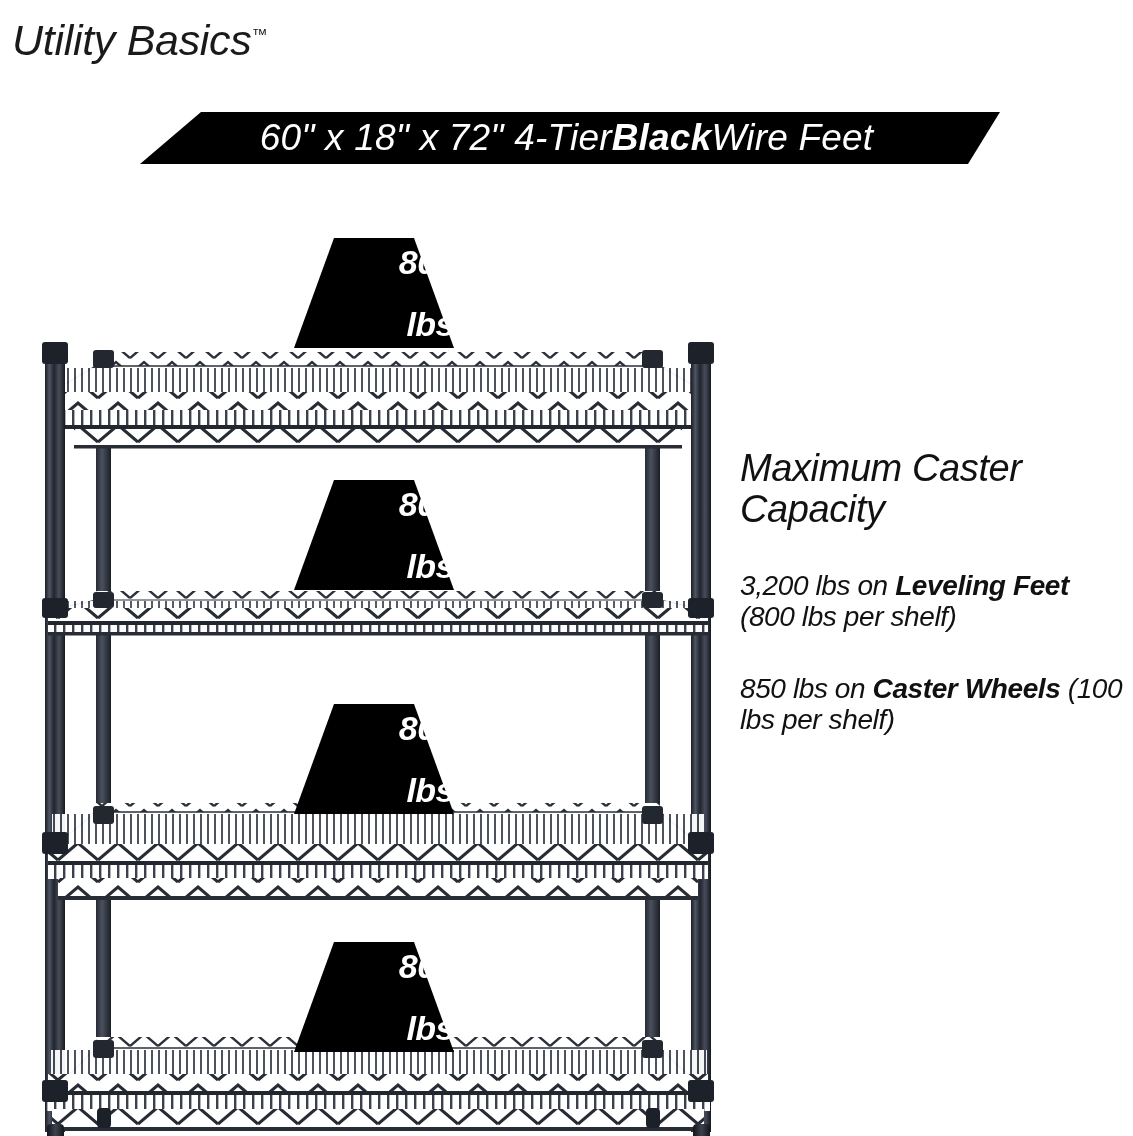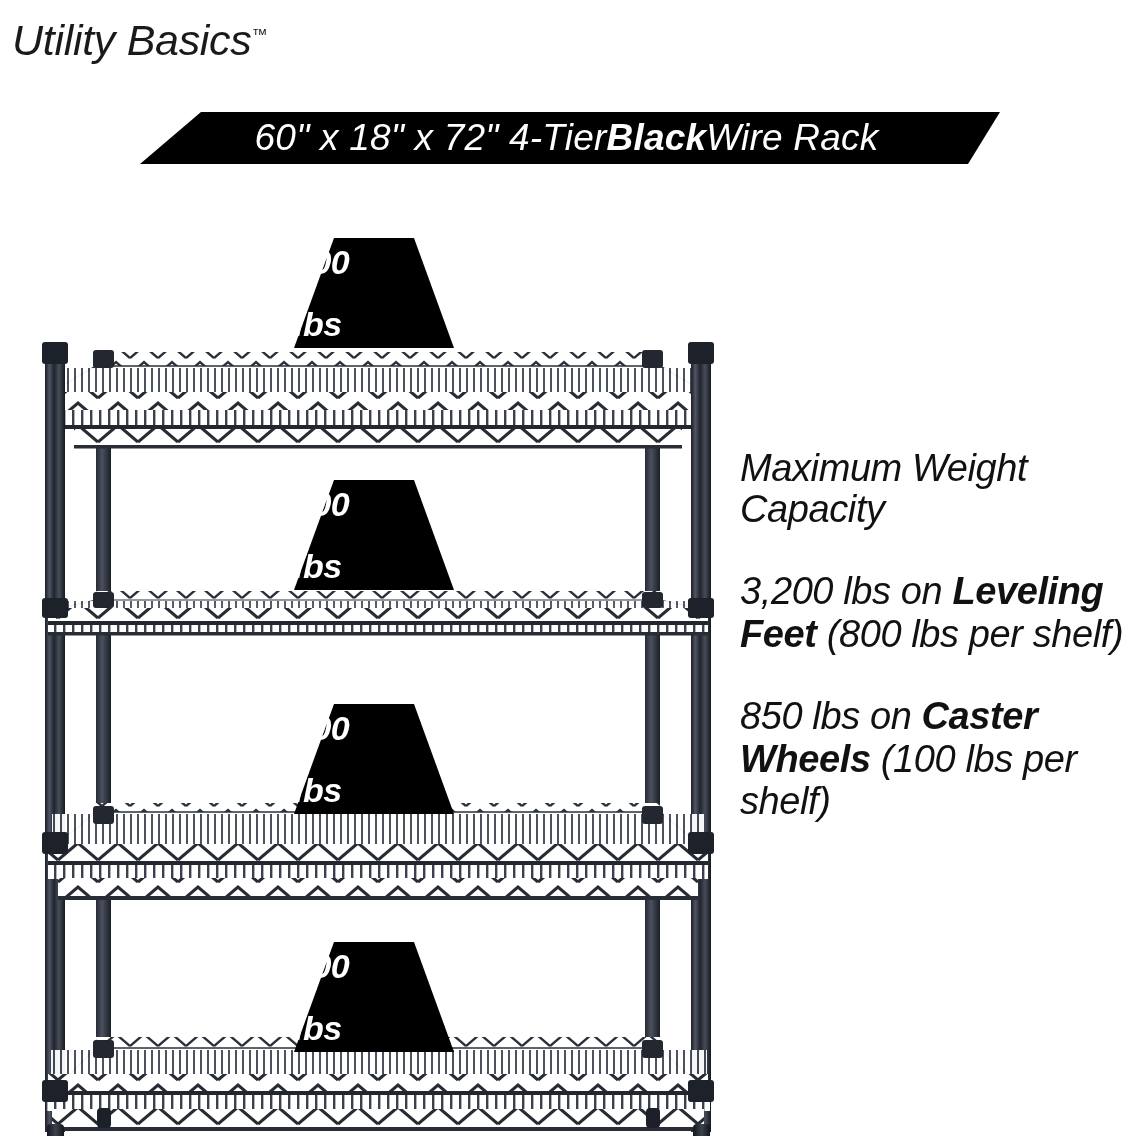--- a/index.html
+++ b/index.html
@@ -34,56 +34,56 @@
   .banner-text b{font-weight:700;text-align:right;}
 
   
   .rack{position:absolute;left:18px;top:300px;width:720px;height:836px;}
 
   
   .badge{position:absolute;}
   .badge svg{position:absolute;left:0;top:0;}
   .badge .badge-lines{
     position:absolute;left:0;top:0;width:100%;height:100%;
-    display:flex;flex-direction:column;align-items:flex-start;justify-content:center;
+    display:flex;flex-direction:column;align-items:flex-end;justify-content:center;
     color:#ffffff;font-weight:700;line-height:1.0;
     pointer-events:none;
   }
   .badge .n{font-size:34px;letter-spacing:-0.5px;}
   .badge .u{font-size:34px;letter-spacing:-0.5px;margin-top:28px;}
 
   
   .info{position:absolute;left:740px;top:436px;width:385px;}
   .info h2{
     margin:0;font-size:38px;font-weight:400;line-height:1.08;
     letter-spacing:-0.4px;color:#111111;
   }
   .info p{
-    margin:40px 0 0 0;font-size:38px;font-weight:400;line-height:1.12;
+    margin:40px 0 0 0;font-size:28px;font-weight:400;line-height:1.12;
     letter-spacing:-0.4px;color:#111111;
   }
   .info p b{font-weight:700;}
 </style>
 </head>
 <body>
 
 <div id="stage">
 
   <div class="brand">
     <span>Utility Basics</span><span class="tm">™</span>
   </div>
 
   <div class="banner-wrap">
     <svg class="banner-shape" viewBox="0 0 1133 70" preserveAspectRatio="none">
       <polygon points="201,8 1000,8 968,60 140,60" fill="#000000"></polygon>
     </svg>
     <div class="banner-text">
       <span>60" x 18" x 72" 4-Tier </span>
         <b>Black</b>
-        <span> Wire Rack</span>
+        <span> Wire Feet</span>
     </div>
   </div>
 
   <div class="rack">
     <svg width="720" height="836" viewBox="0 0 720 836">
       <defs>
         <linearGradient id="postG" x1="0" y1="0" x2="1" y2="0">
           <stop offset="0%" stop-color="#1b1e26"></stop>
           <stop offset="22%" stop-color="#4e5563"></stop>
           <stop offset="45%" stop-color="#20242d"></stop>
@@ -258,21 +258,21 @@
     <svg width="160" height="110" viewBox="0 0 160 110">
       <polygon points="40,0 120,0 160,110 0,110" fill="#000000"></polygon>
     </svg>
     <div class="badge-lines">
       <span class="n">800</span>
       <span class="u">lbs</span>
     </div>
   </div>
 
   <div class="info">
-    <h2>Maximum Weight Capacity</h2>
+    <h2>Maximum Caster Capacity</h2>
 
     <p>
       <span>3,200 lbs on </span><b>Leveling Feet</b><span> (800 lbs per shelf)</span>
     </p>
 
     <p>
       <span>850 lbs on </span><b>Caster Wheels</b><span> (100 lbs per shelf)</span>
     </p>
   </div>
 

